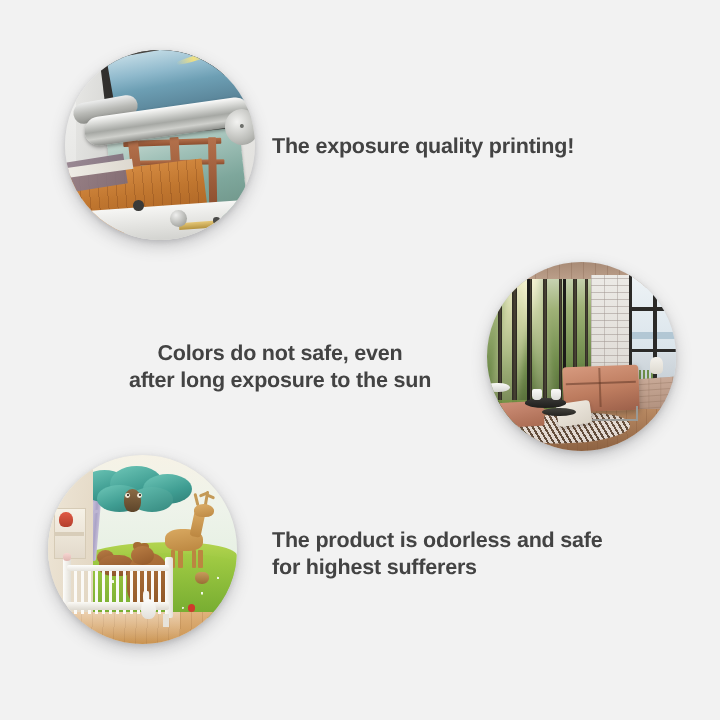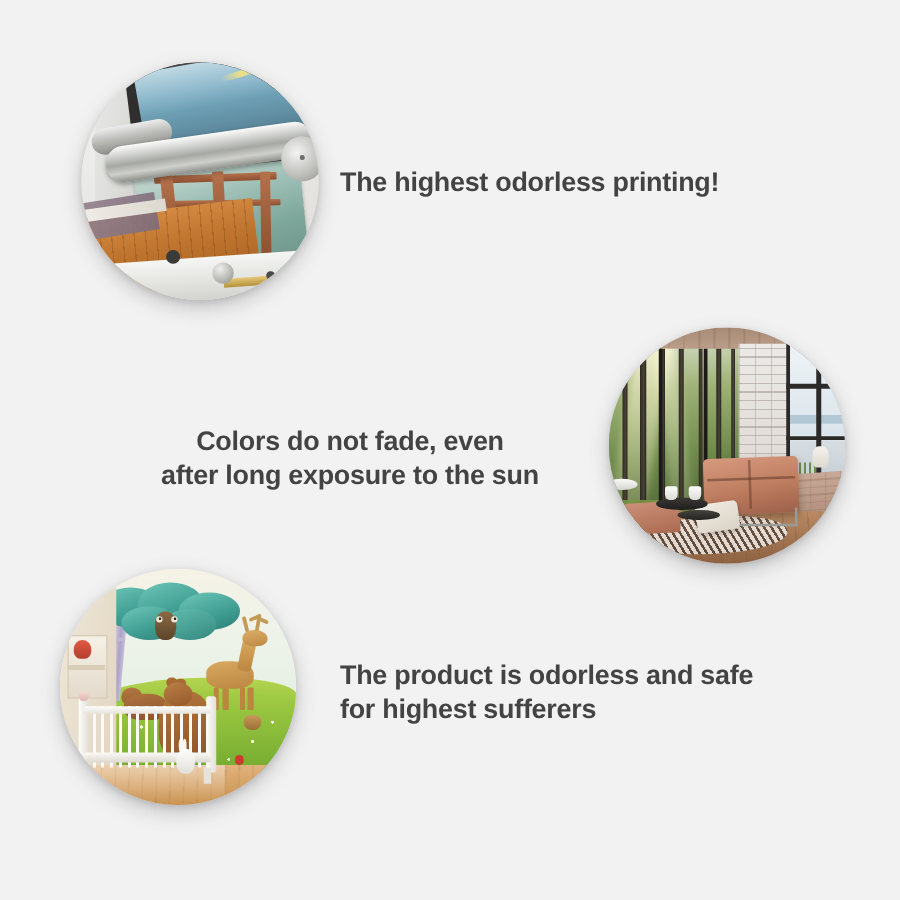--- a/index.html
+++ b/index.html
@@ -327,21 +327,21 @@
       <div class="pr-deck-shade"></div>
       <div class="pr-deck-edge"></div>
       <div class="pr-base"></div>
       <div class="pr-goldbar"></div>
       <div class="pr-knob pr-k1"></div>
       <div class="pr-knob pr-k2"></div>
       <div class="pr-knob pr-k3"></div>
     </div>
   </div>
 
-  <div class="feature-text" id="text-1">The highest odorless printing!</div>
+  <div class="feature-text" id="text-1">The exposure quality printing!</div>
 
   <div class="photo-circle" id="photo-livingroom">
     <div class="photo-inner">
       <div class="lr-ceiling"></div>
       <div class="lr-forest">
         <div class="sunray"></div>
           <div class="sunray2"></div>
         <div class="trunk t1"></div>
           <div class="trunk t2"></div>
           <div class="trunk t3"></div>
@@ -375,21 +375,21 @@
       <div class="lr-sofa-legs"></div>
       <div class="lr-pillow"></div>
       <div class="lr-table"></div>
       <div class="lr-table2"></div>
       <div class="lr-cup"></div>
       <div class="lr-cup lr-cup2"></div>
       <div class="lr-side"></div>
     </div>
   </div>
 
-  <div class="feature-text" id="text-2">Colors do not fade, even
+  <div class="feature-text" id="text-2">Colors do not safe, even
 after long exposure to the sun</div>
 
   <div class="photo-circle" id="photo-nursery">
     <div class="photo-inner">
       <div class="nu-sky"></div>
       <div class="nu-grass"></div>
       <div class="nu-grass2"></div>
       <div class="nu-dots"></div>
       <div class="nu-trunk"></div>
       <div class="nu-branch nu-b1"></div>

